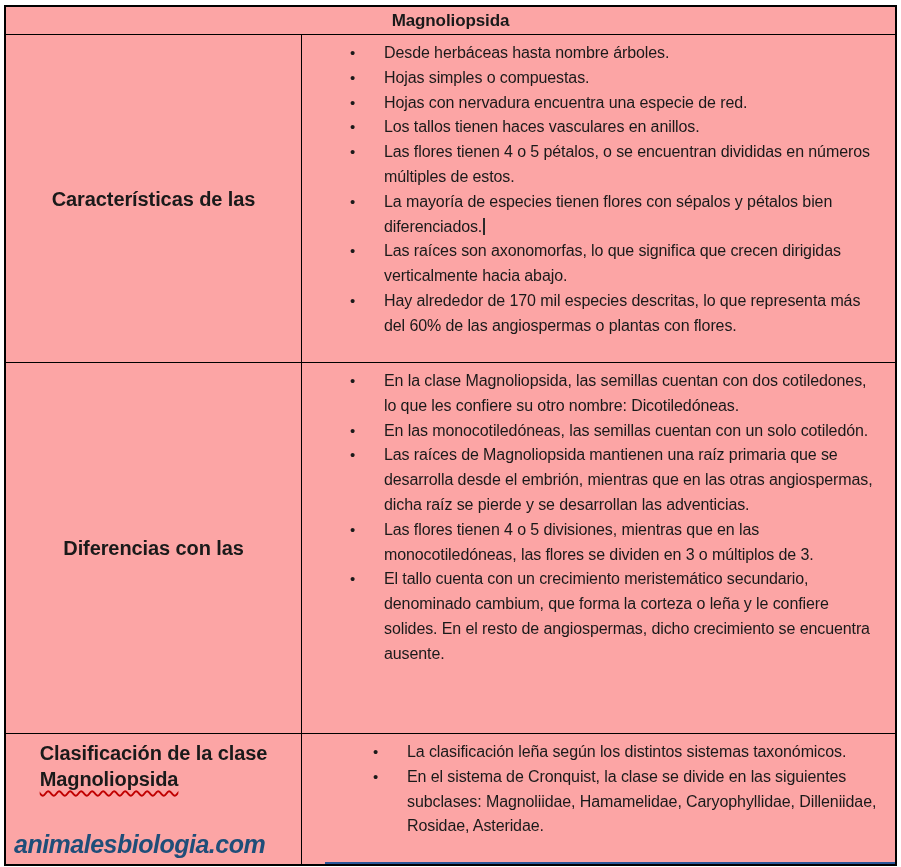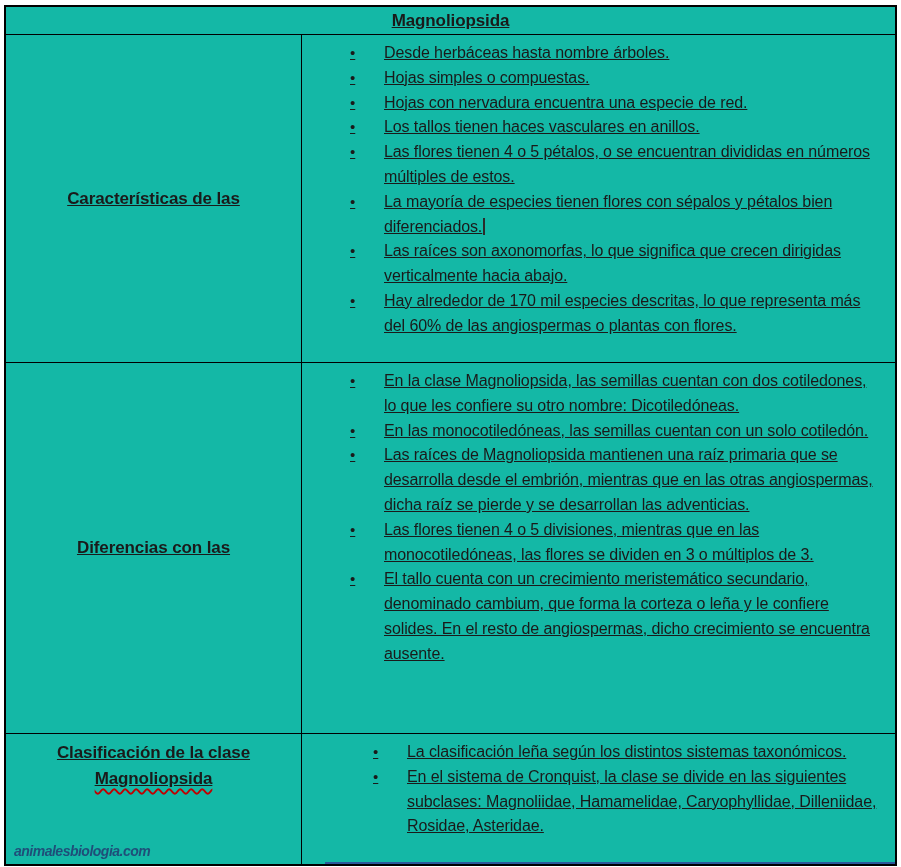--- a/index.html
+++ b/index.html
@@ -14,22 +14,21 @@
     background: #ffffff;
     position: relative;
     overflow: hidden;
   }
   .doc-table {
     position: absolute;
     left: 4px;
     top: 5px;
     width: 893px;
     border: 2px solid #000000;
-    background: #14b8a6;
-    text-decoration: underline;
+    background: #fca5a5;
   }
   .header-row {
     height: 28px;
     display: flex;
     align-items: center;
     justify-content: center;
     border-bottom: 1px solid #000000;
   }
   .header-row .title {
     font-weight: bold;
@@ -47,22 +46,21 @@
     border-right: 1px solid #000000;
     display: flex;
     align-items: center;
     justify-content: center;
     position: relative;
     padding: 4px 10px;
   }
   .label-cell.top { align-items: flex-start; padding-top: 6px; }
   .row-label {
     font-weight: bold;
-    font-size: 17px;
-    text-align: center;
+    font-size: 20px;
     line-height: 26px;
     letter-spacing: -0.1px;
   }
   .row-label span { display: block; }
   .spellcheck {
     text-decoration-line: underline;
     text-decoration-style: wavy;
     text-decoration-color: #c00000;
     text-decoration-thickness: 1.5px;
     text-underline-offset: 4px;
@@ -95,21 +93,21 @@
     background: #2b2b2b;
     vertical-align: -3px;
     margin-left: 1px;
   }
   .watermark {
     position: absolute;
     left: 8px;
     bottom: 5px;
     font-weight: bold;
     font-style: italic;
-    font-size: 14px;
+    font-size: 25px;
     letter-spacing: -0.5px;
     white-space: nowrap;
   }
   .blue-line {
     position: absolute;
     left: 0;
     right: 0;
     bottom: 0;
     height: 2px;
   }

